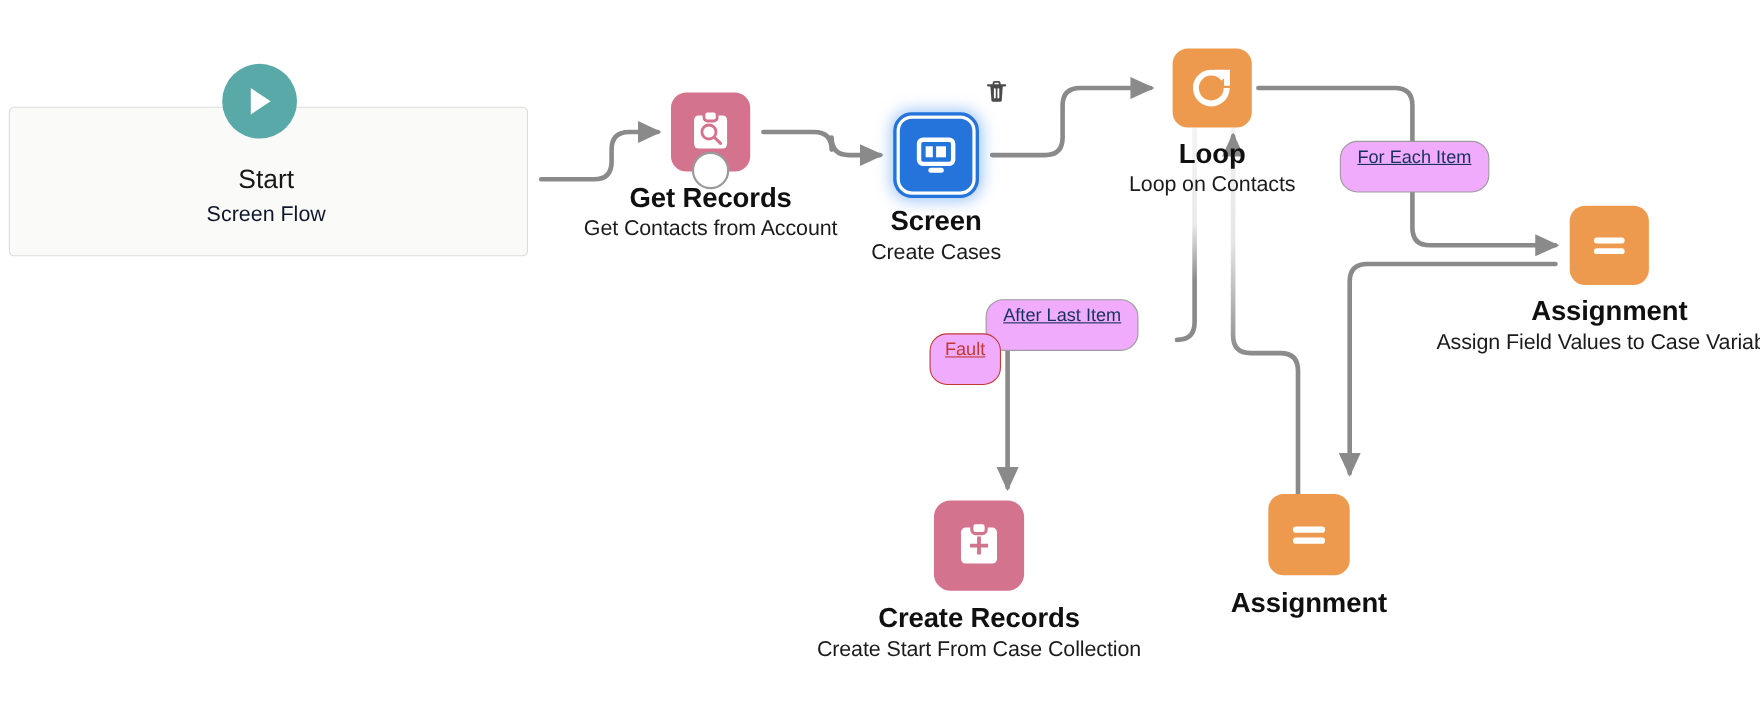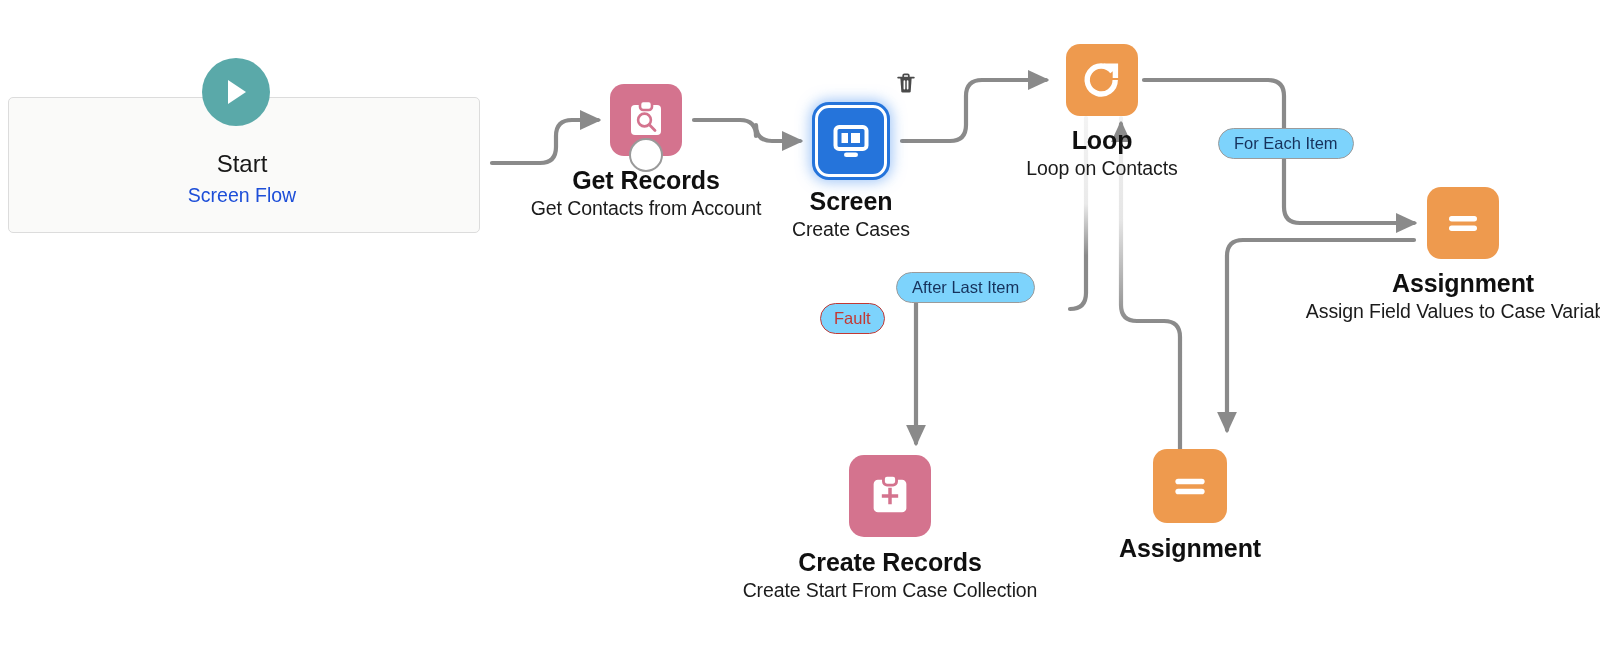--- a/index.html
+++ b/index.html
@@ -119,35 +119,36 @@
   }
   #start-labels {
     position: absolute;
     left: 8px;
     top: 148px;
     width: 468px;
     text-align: center;
     line-height: 1.3;
   }
   #start-labels .s-title { font-size: 24px; color: #181818; }
-  #start-labels .s-sub   { font-size: 19.5px; color: #1d4ed8; margin-top: 4px; }
+  #start-labels .s-sub   { font-size: 19.5px; color: #0f172a; margin-top: 4px; }
 
   
   .pill {
     position: absolute;
     box-sizing: border-box;
-    height: 31px;
+    height: 47px;
     line-height: 28px;
     padding: 0 15px;
     border-radius: 16px;
-    background: #7dd3fc;
+    background: #f0abfc;
     border: 1.6px solid #9b9b9b;
     font-size: 16.5px;
     color: #16325c;
     white-space: nowrap;
+    text-decoration: underline;
   }
   .pill.fault {
     border-color: #c23934;
     color: #c23934;
     padding: 0 13px;
     font-size: 16.5px;
   }
 
   
   #trash-icon {
@@ -319,15 +320,15 @@
     </div>
     <div class="labels" style="top:46px;">
       <div class="lbl-type">Assignment</div>
     </div>
   </div>
 
   <div class="pill" style="left:1218px; top:128px;">For Each Item</div>
 
   <div class="pill" style="left:896px; top:272px;">After Last Item</div>
 
-  <div class="pill fault" style="left:820px; top:303px;">Fault</div>
+  <div class="pill fault" style="left:845px; top:303px;">Fault</div>
 
 </div>
 
 </body></html>

